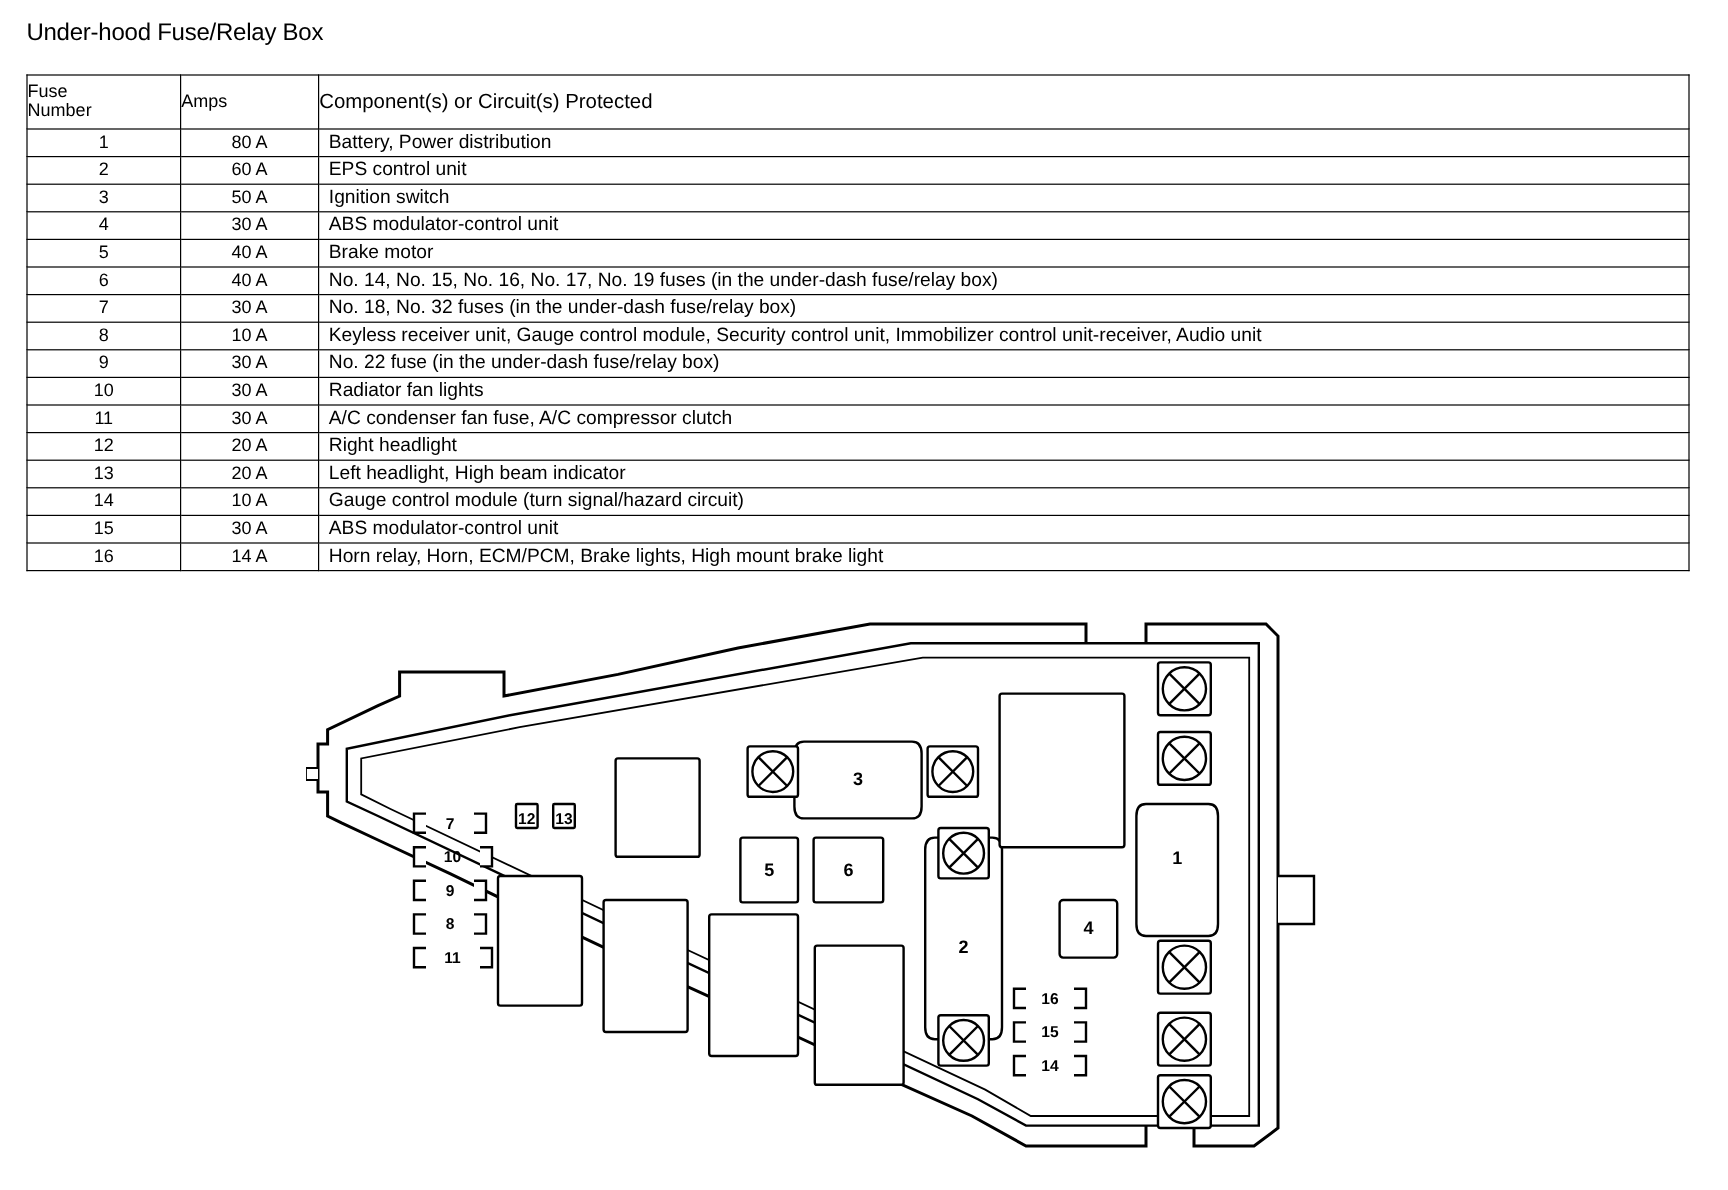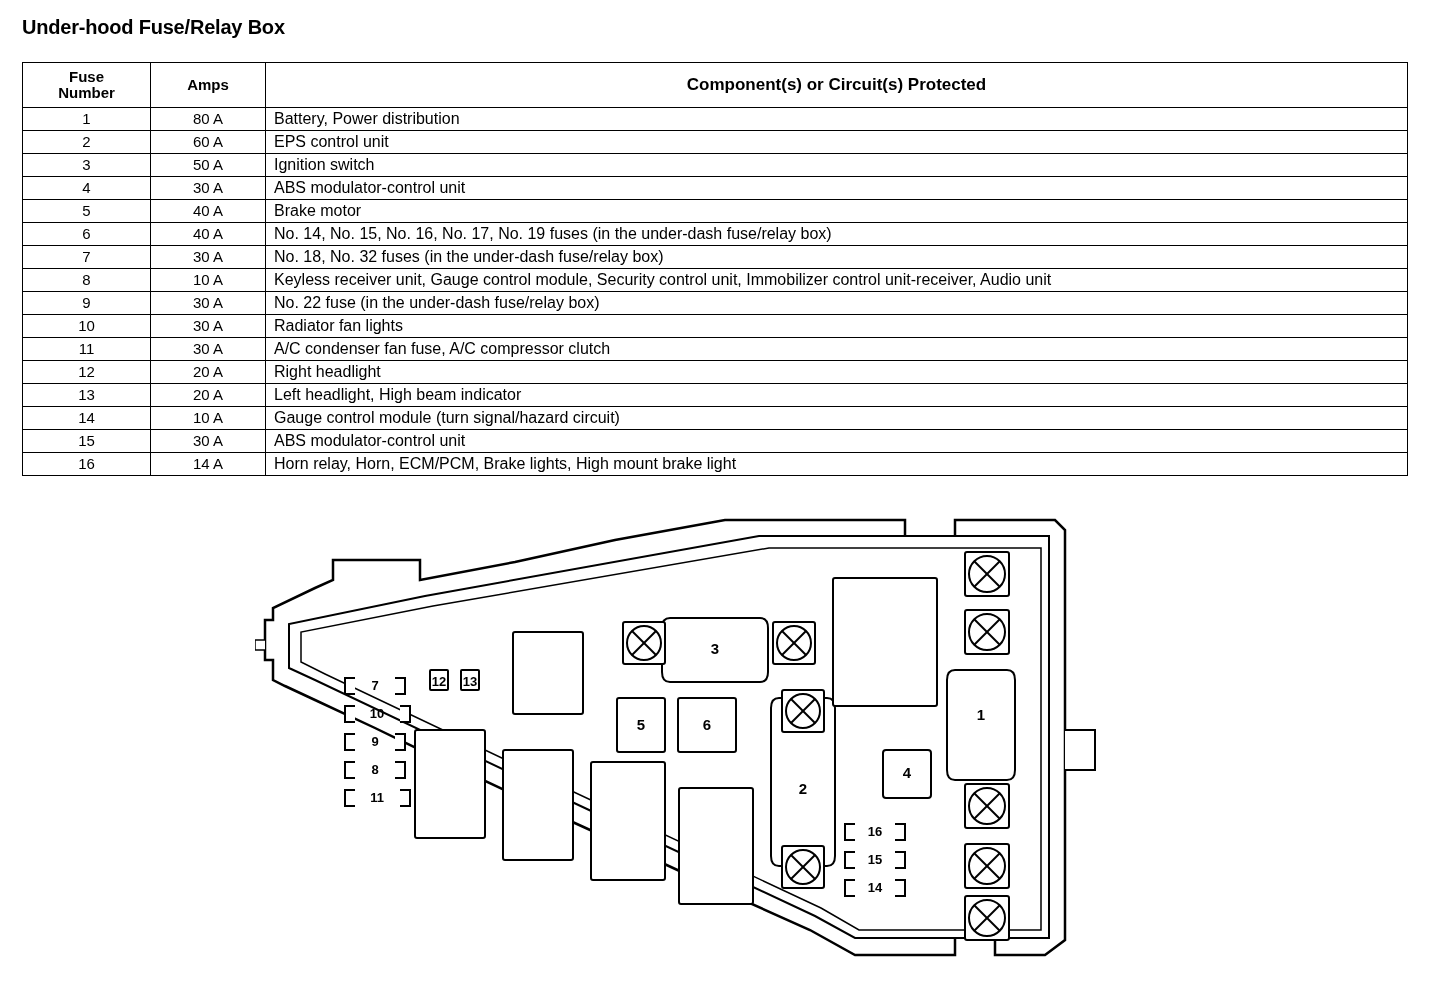--- a/index.html
+++ b/index.html
@@ -13,42 +13,42 @@
     position: relative;
     font-family: "Liberation Sans", sans-serif;
     color: #000000;
     overflow: hidden;
   }
   #page-title {
     position: absolute;
     left: 22px;
     top: 16px;
     font-size: 20px;
-    font-weight: bold;
+    font-weight: normal;
     letter-spacing: -0.2px;
   }
   
   #fuse-table {
     position: absolute;
     left: 22px;
     top: 62px;
     width: 1386px;
     border-collapse: collapse;
     table-layout: fixed;
     font-size: 16px;
   }
   #fuse-table th, #fuse-table td {
     border: 1px solid #000;
     padding: 0;
     vertical-align: middle;
     line-height: 1.05;
   }
   #fuse-table thead th {
-    font-weight: bold;
-    text-align: center;
+    font-weight: normal;
+    text-align: left;
     height: 44px;
     font-size: 15px;
   }
   #fuse-table thead th.comp {
     font-size: 17px;
   }
   #fuse-table tbody td {
     height: 22px;
   }
   #fuse-table td.num, #fuse-table td.amp {

